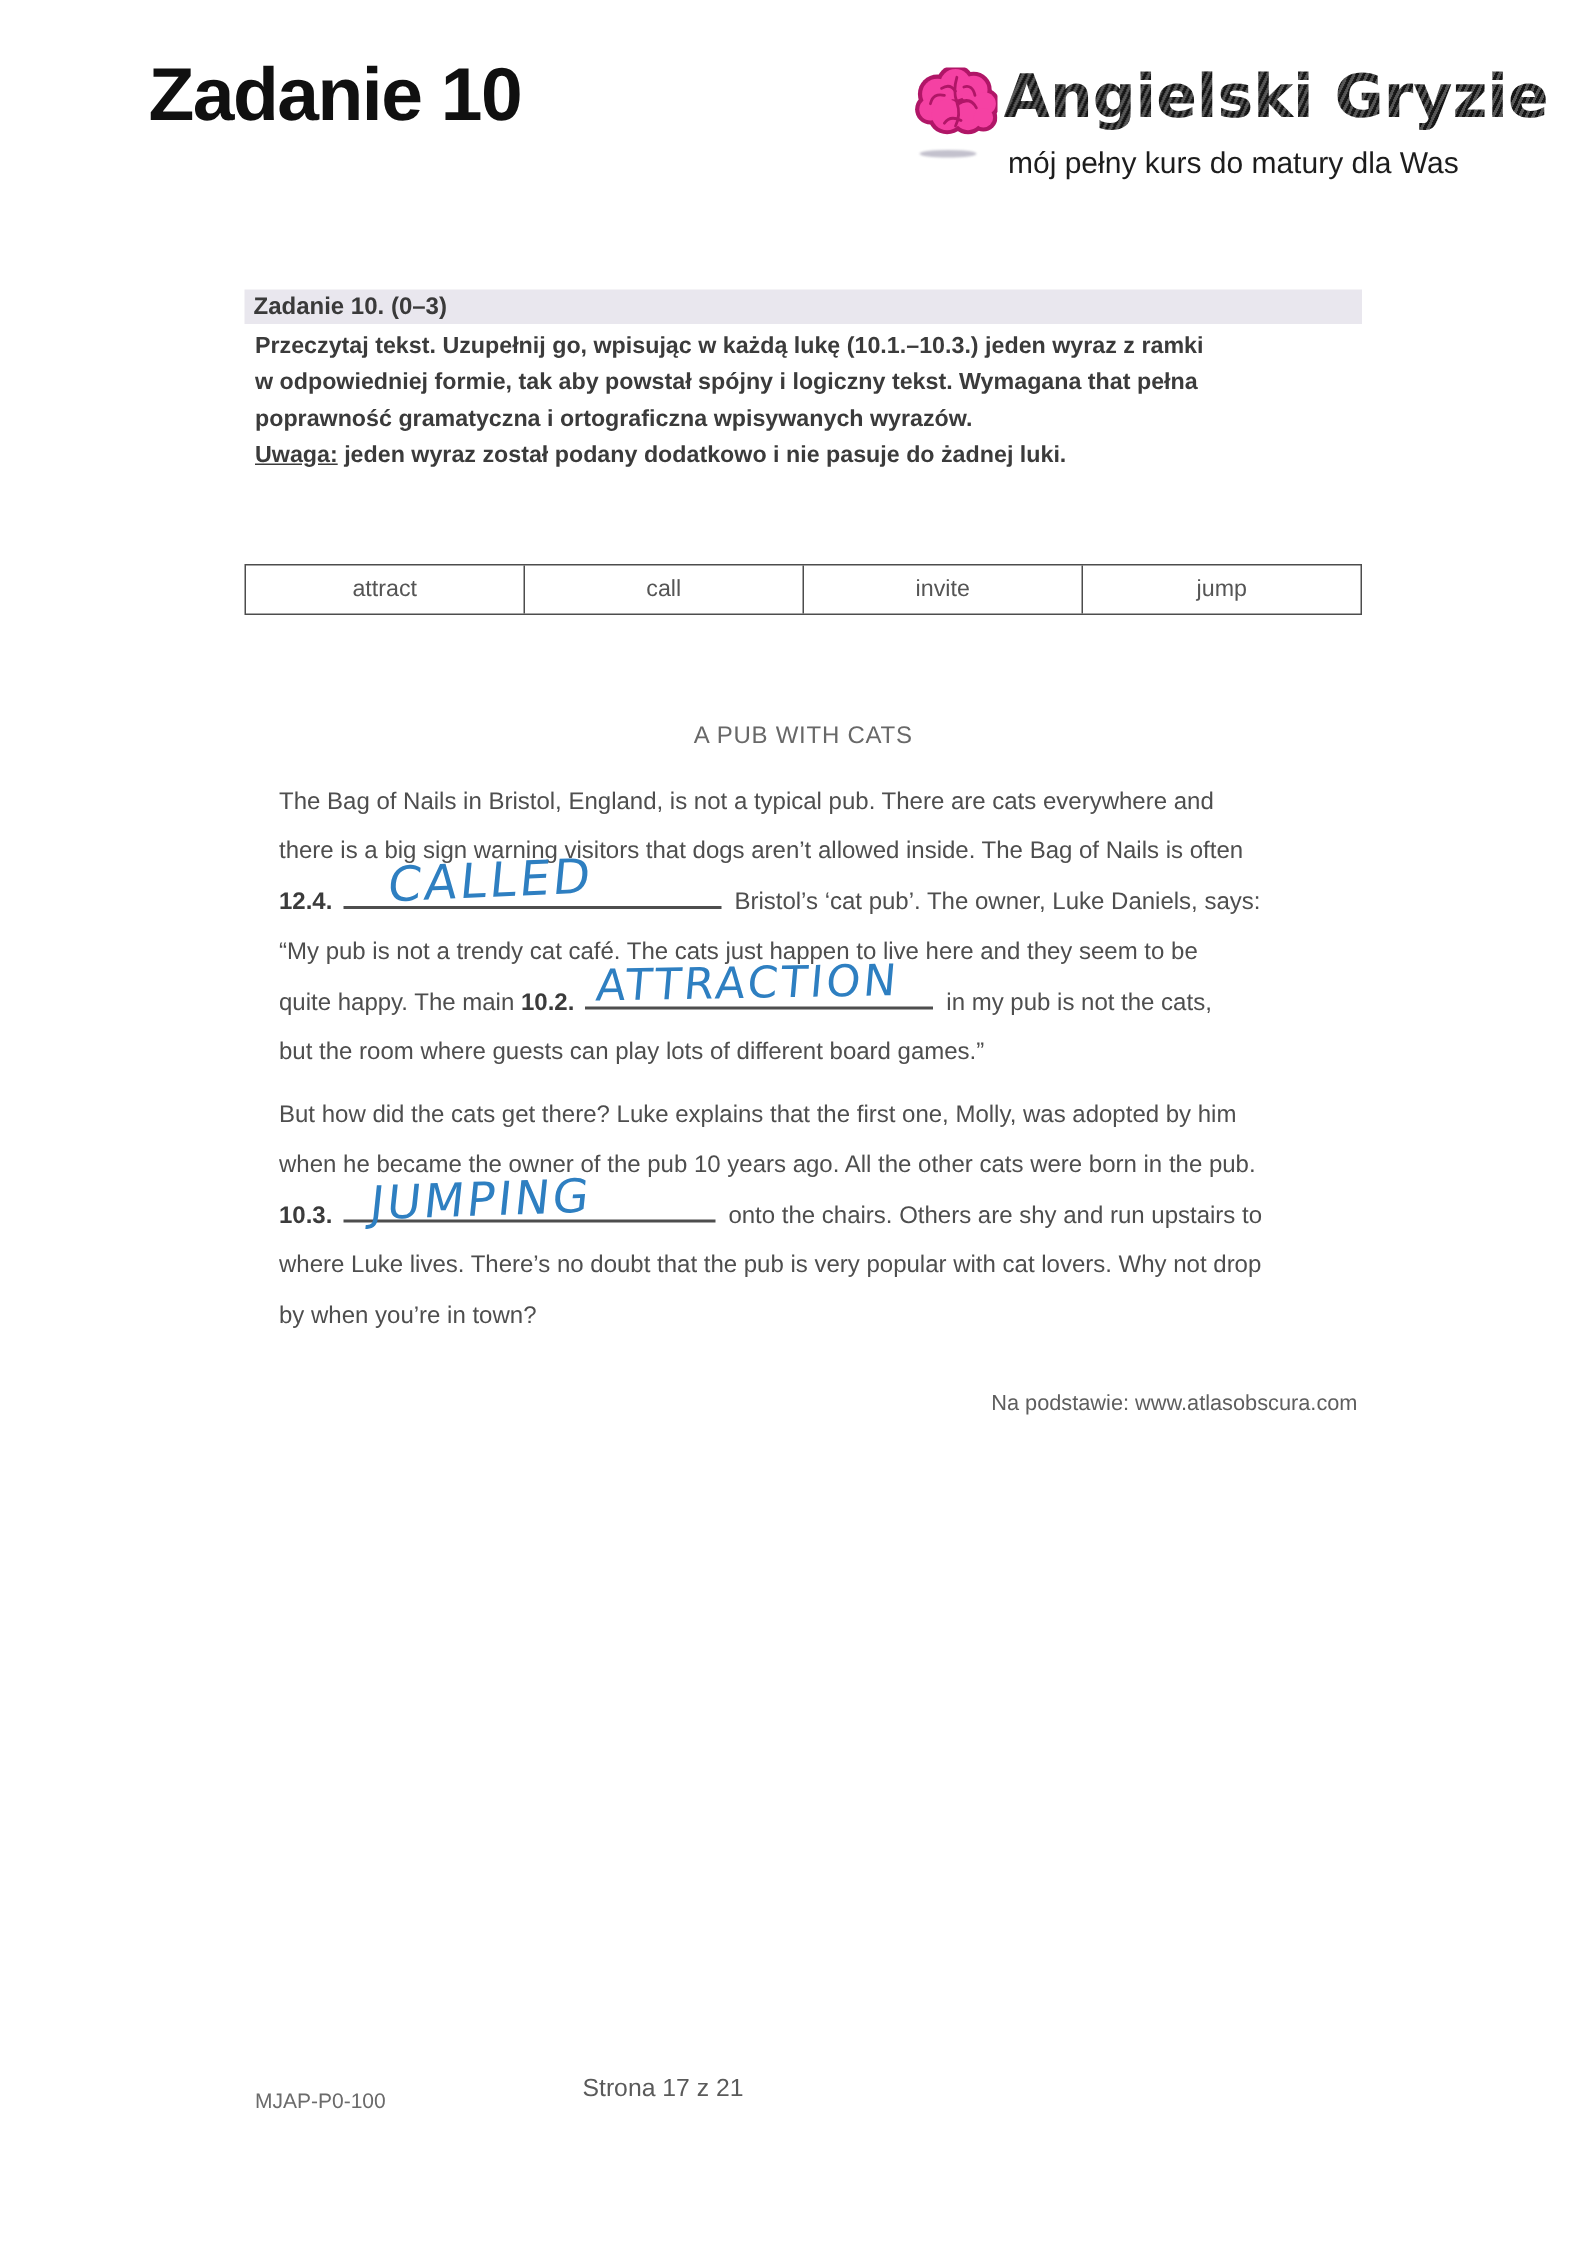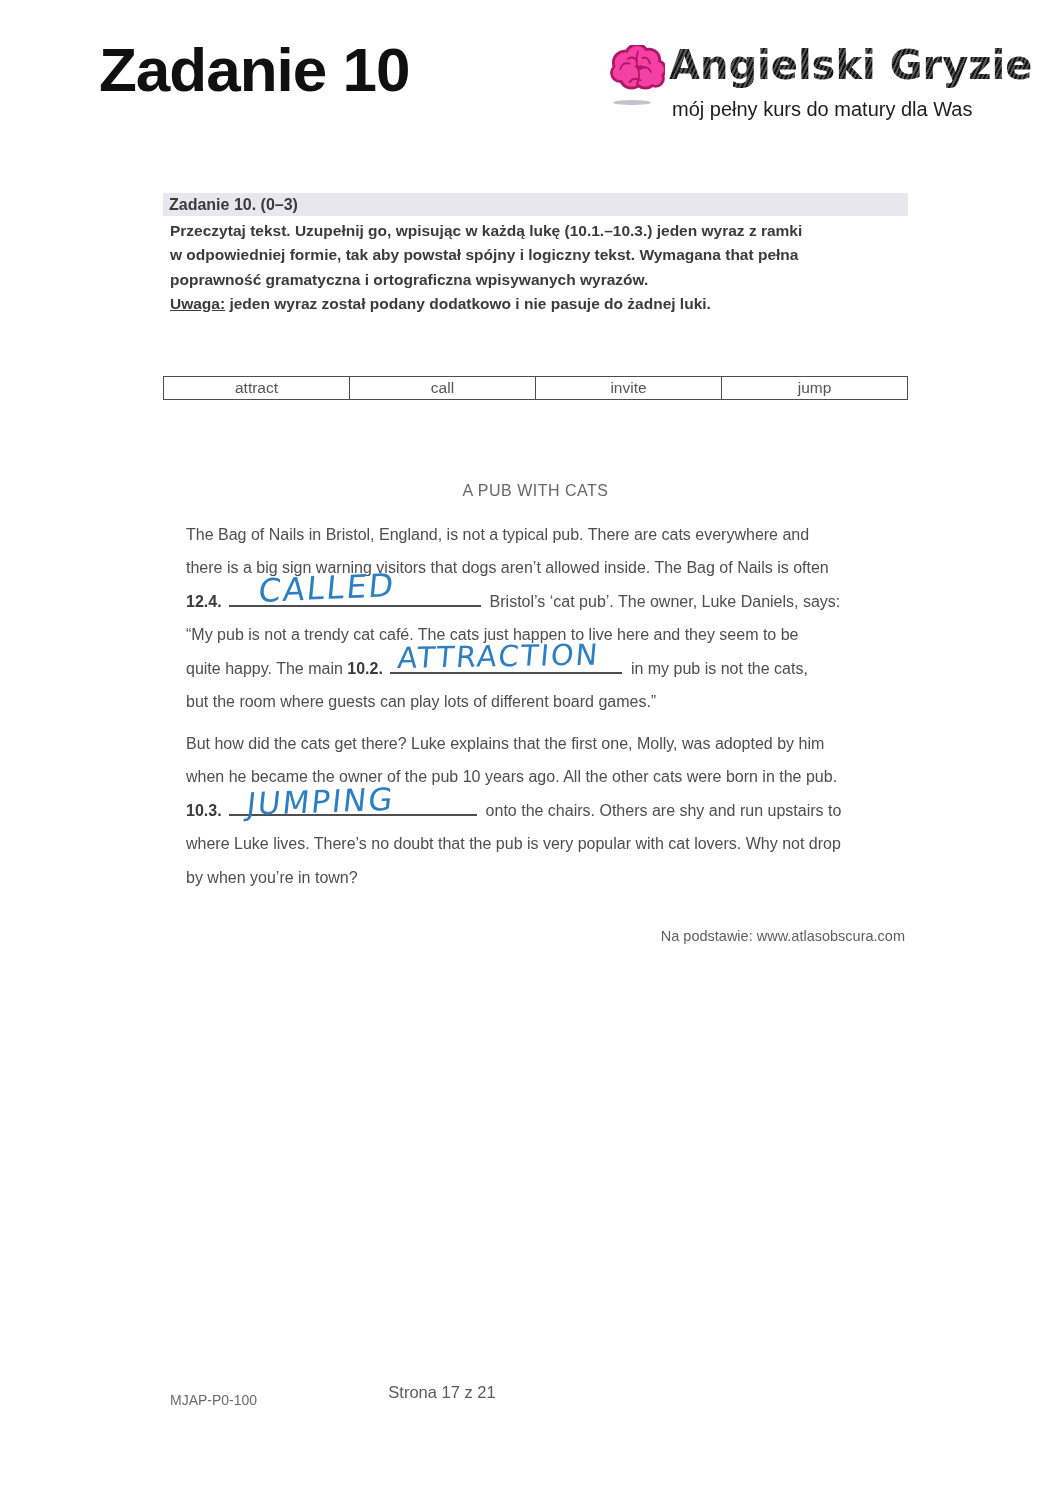--- a/index.html
+++ b/index.html
@@ -4,21 +4,21 @@
 <style>
   html,body{margin:0;padding:0;}
   body{
     width:1061px;height:1500px;position:relative;background:#ffffff;
     font-family:"Liberation Sans",sans-serif;overflow:hidden;
   }
   .abs{position:absolute;}
 
   
   .page-title{
-    left:99px;top:34px;font-size:62px;font-weight:700;color:#101010;
+    left:99px;top:34px;font-size:50px;font-weight:700;color:#101010;
     letter-spacing:-1px;
   }
   .brain-wrap{left:609px;top:45px;width:56px;height:52px;}
   .brain-shadow{
     left:613px;top:100px;width:38px;height:5px;border-radius:50%;
     background:#c3c1cd;filter:blur(0.7px);
   }
   .brand{
     left:669px;top:42px;font-size:40px;font-weight:700;
     font-family:"DejaVu Sans","Liberation Sans",sans-serif;
@@ -38,21 +38,21 @@
     top:193px;height:23px;line-height:23px;background:#e9e7ee;
     font-size:16px;font-weight:700;color:#3a3a3a;padding-left:6px;
     box-sizing:border-box;
   }
   .instructions{top:219px;font-size:15.5px;font-weight:700;color:#3b3b3b;}
   .instructions .il{line-height:24.3px;white-space:nowrap;padding-left:7px;}
   .note-label{text-decoration:underline;}
 
   
   .word-bank{
-    top:376px;height:24px;display:flex;border:1.5px solid #4d4d4d;
+    top:376px;height:34px;display:flex;border:1.5px solid #4d4d4d;
     box-sizing:border-box;
   }
   .word-bank .cell{
     flex:1;border-right:1.5px solid #4d4d4d;display:flex;
     align-items:center;justify-content:center;
     font-size:15.5px;color:#555555;
   }
   .word-bank .cell:last-child{border-right:none;}
 
   

